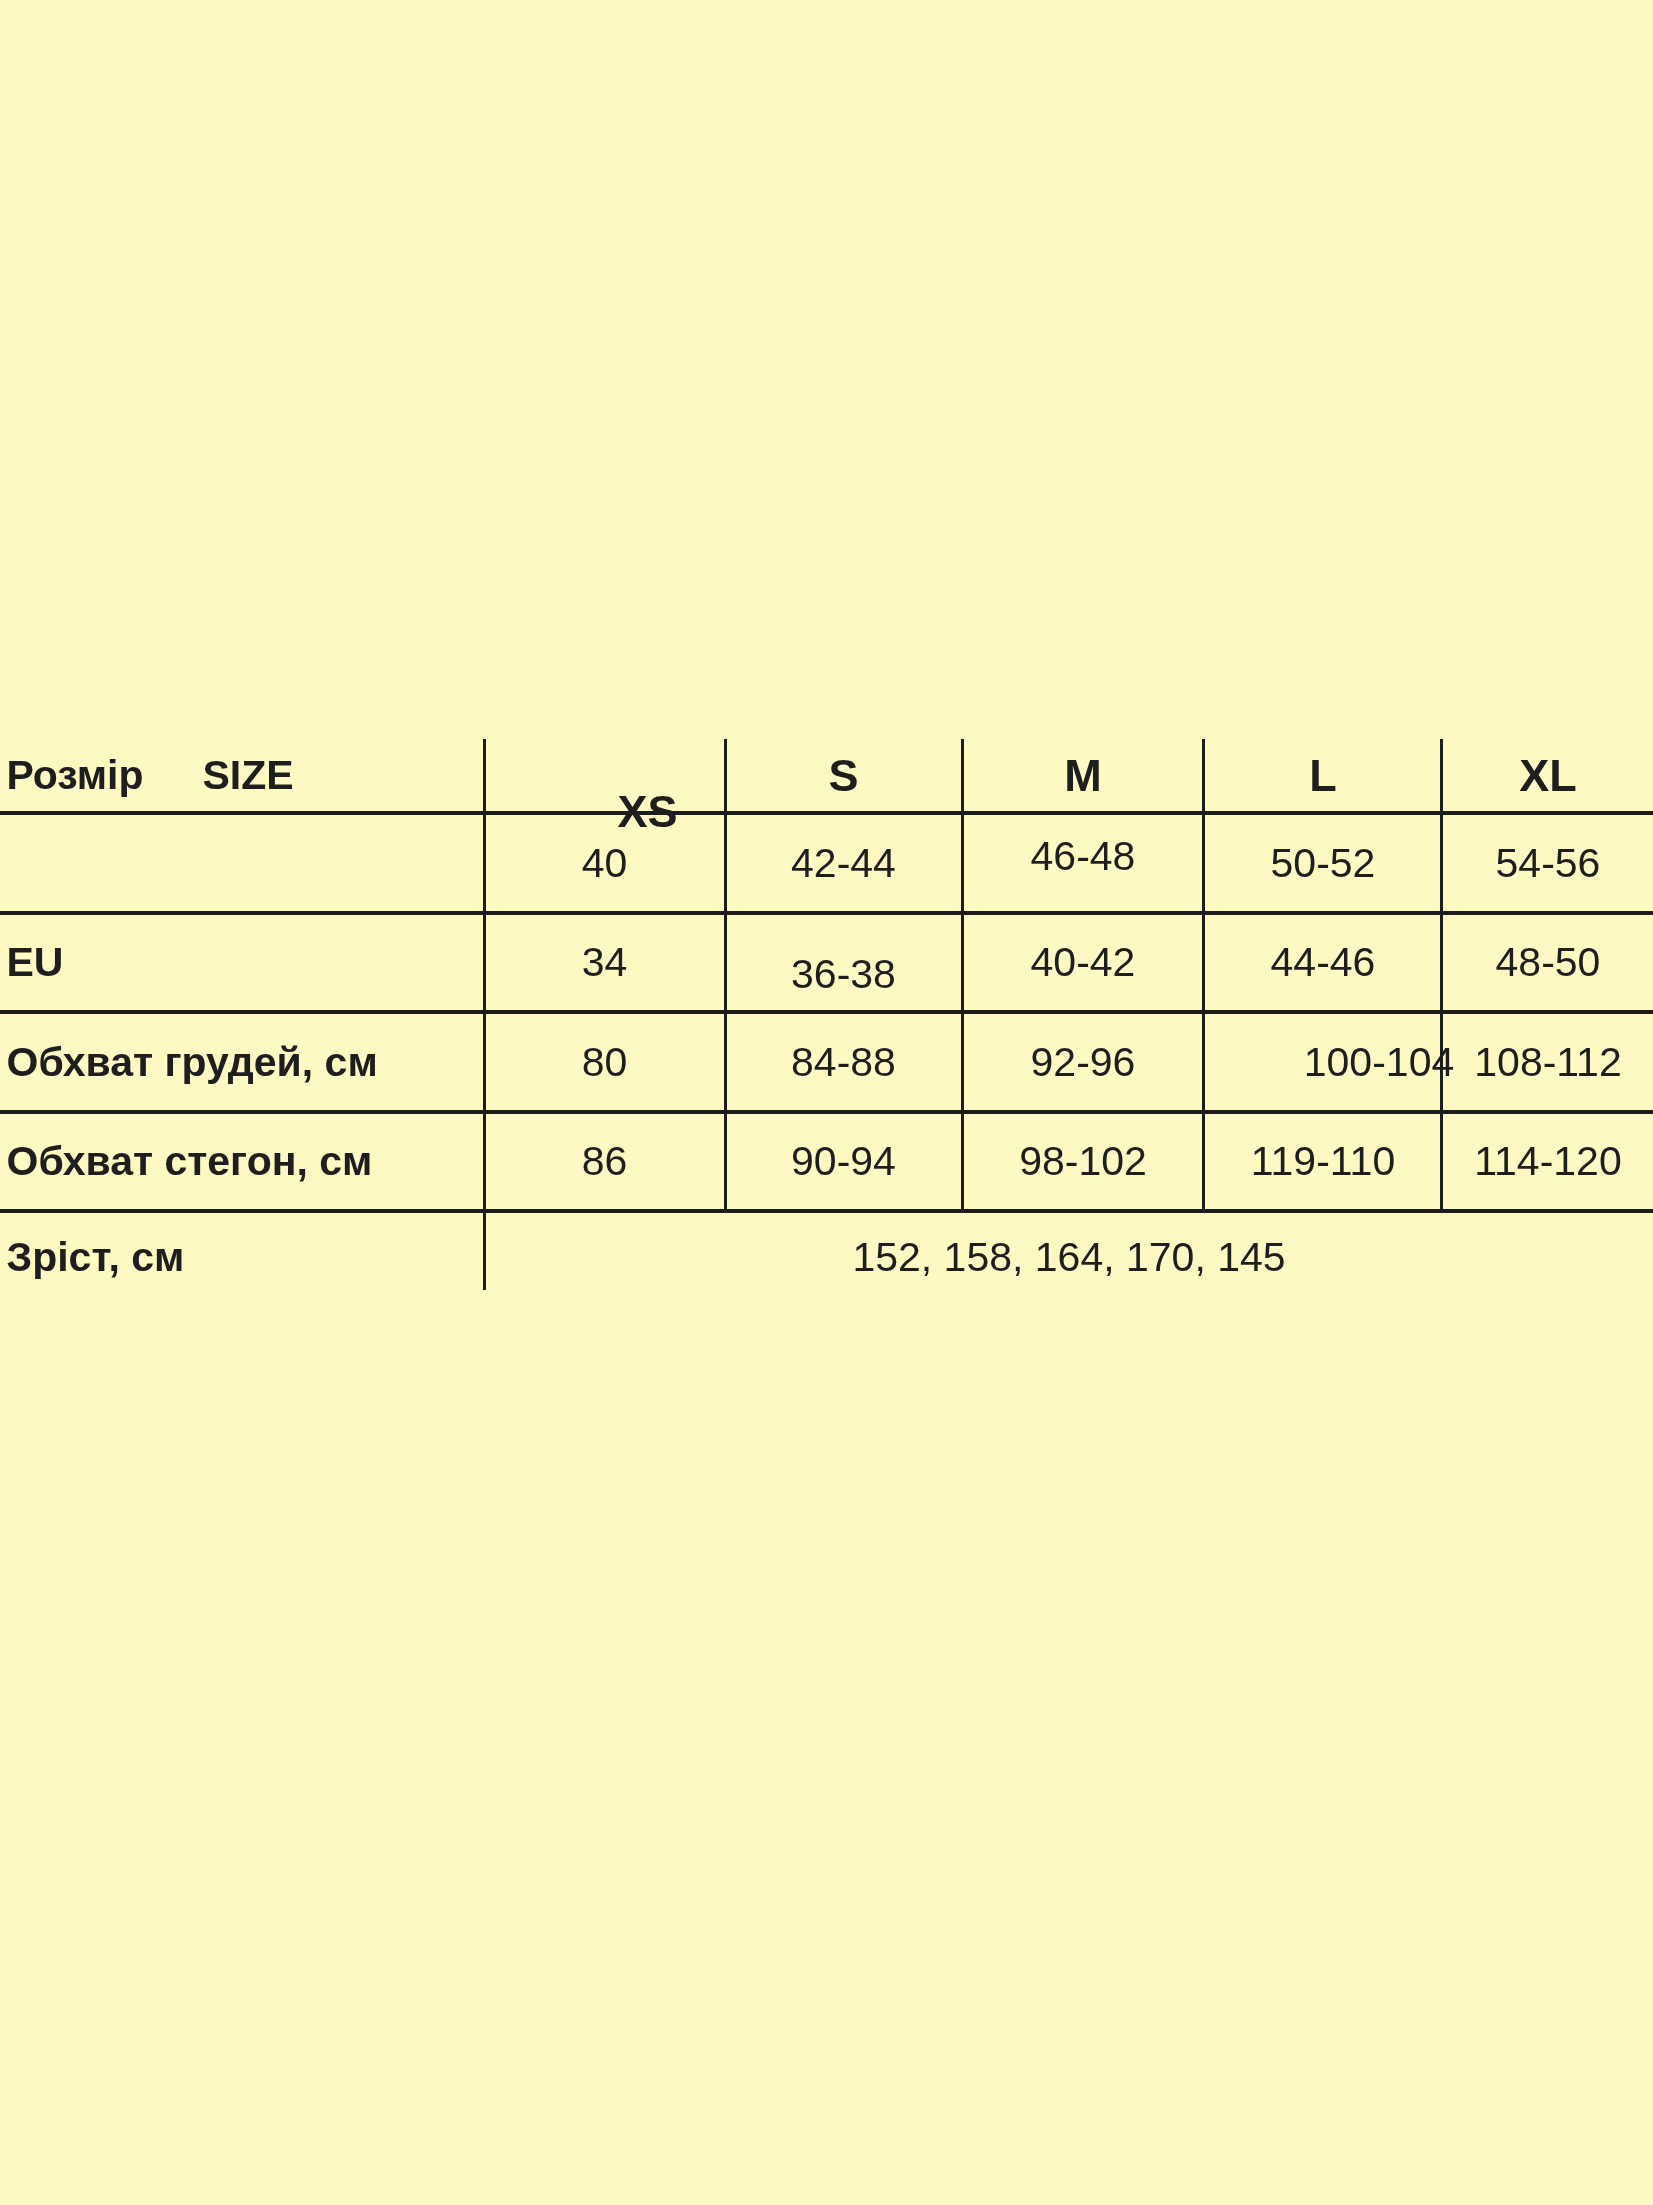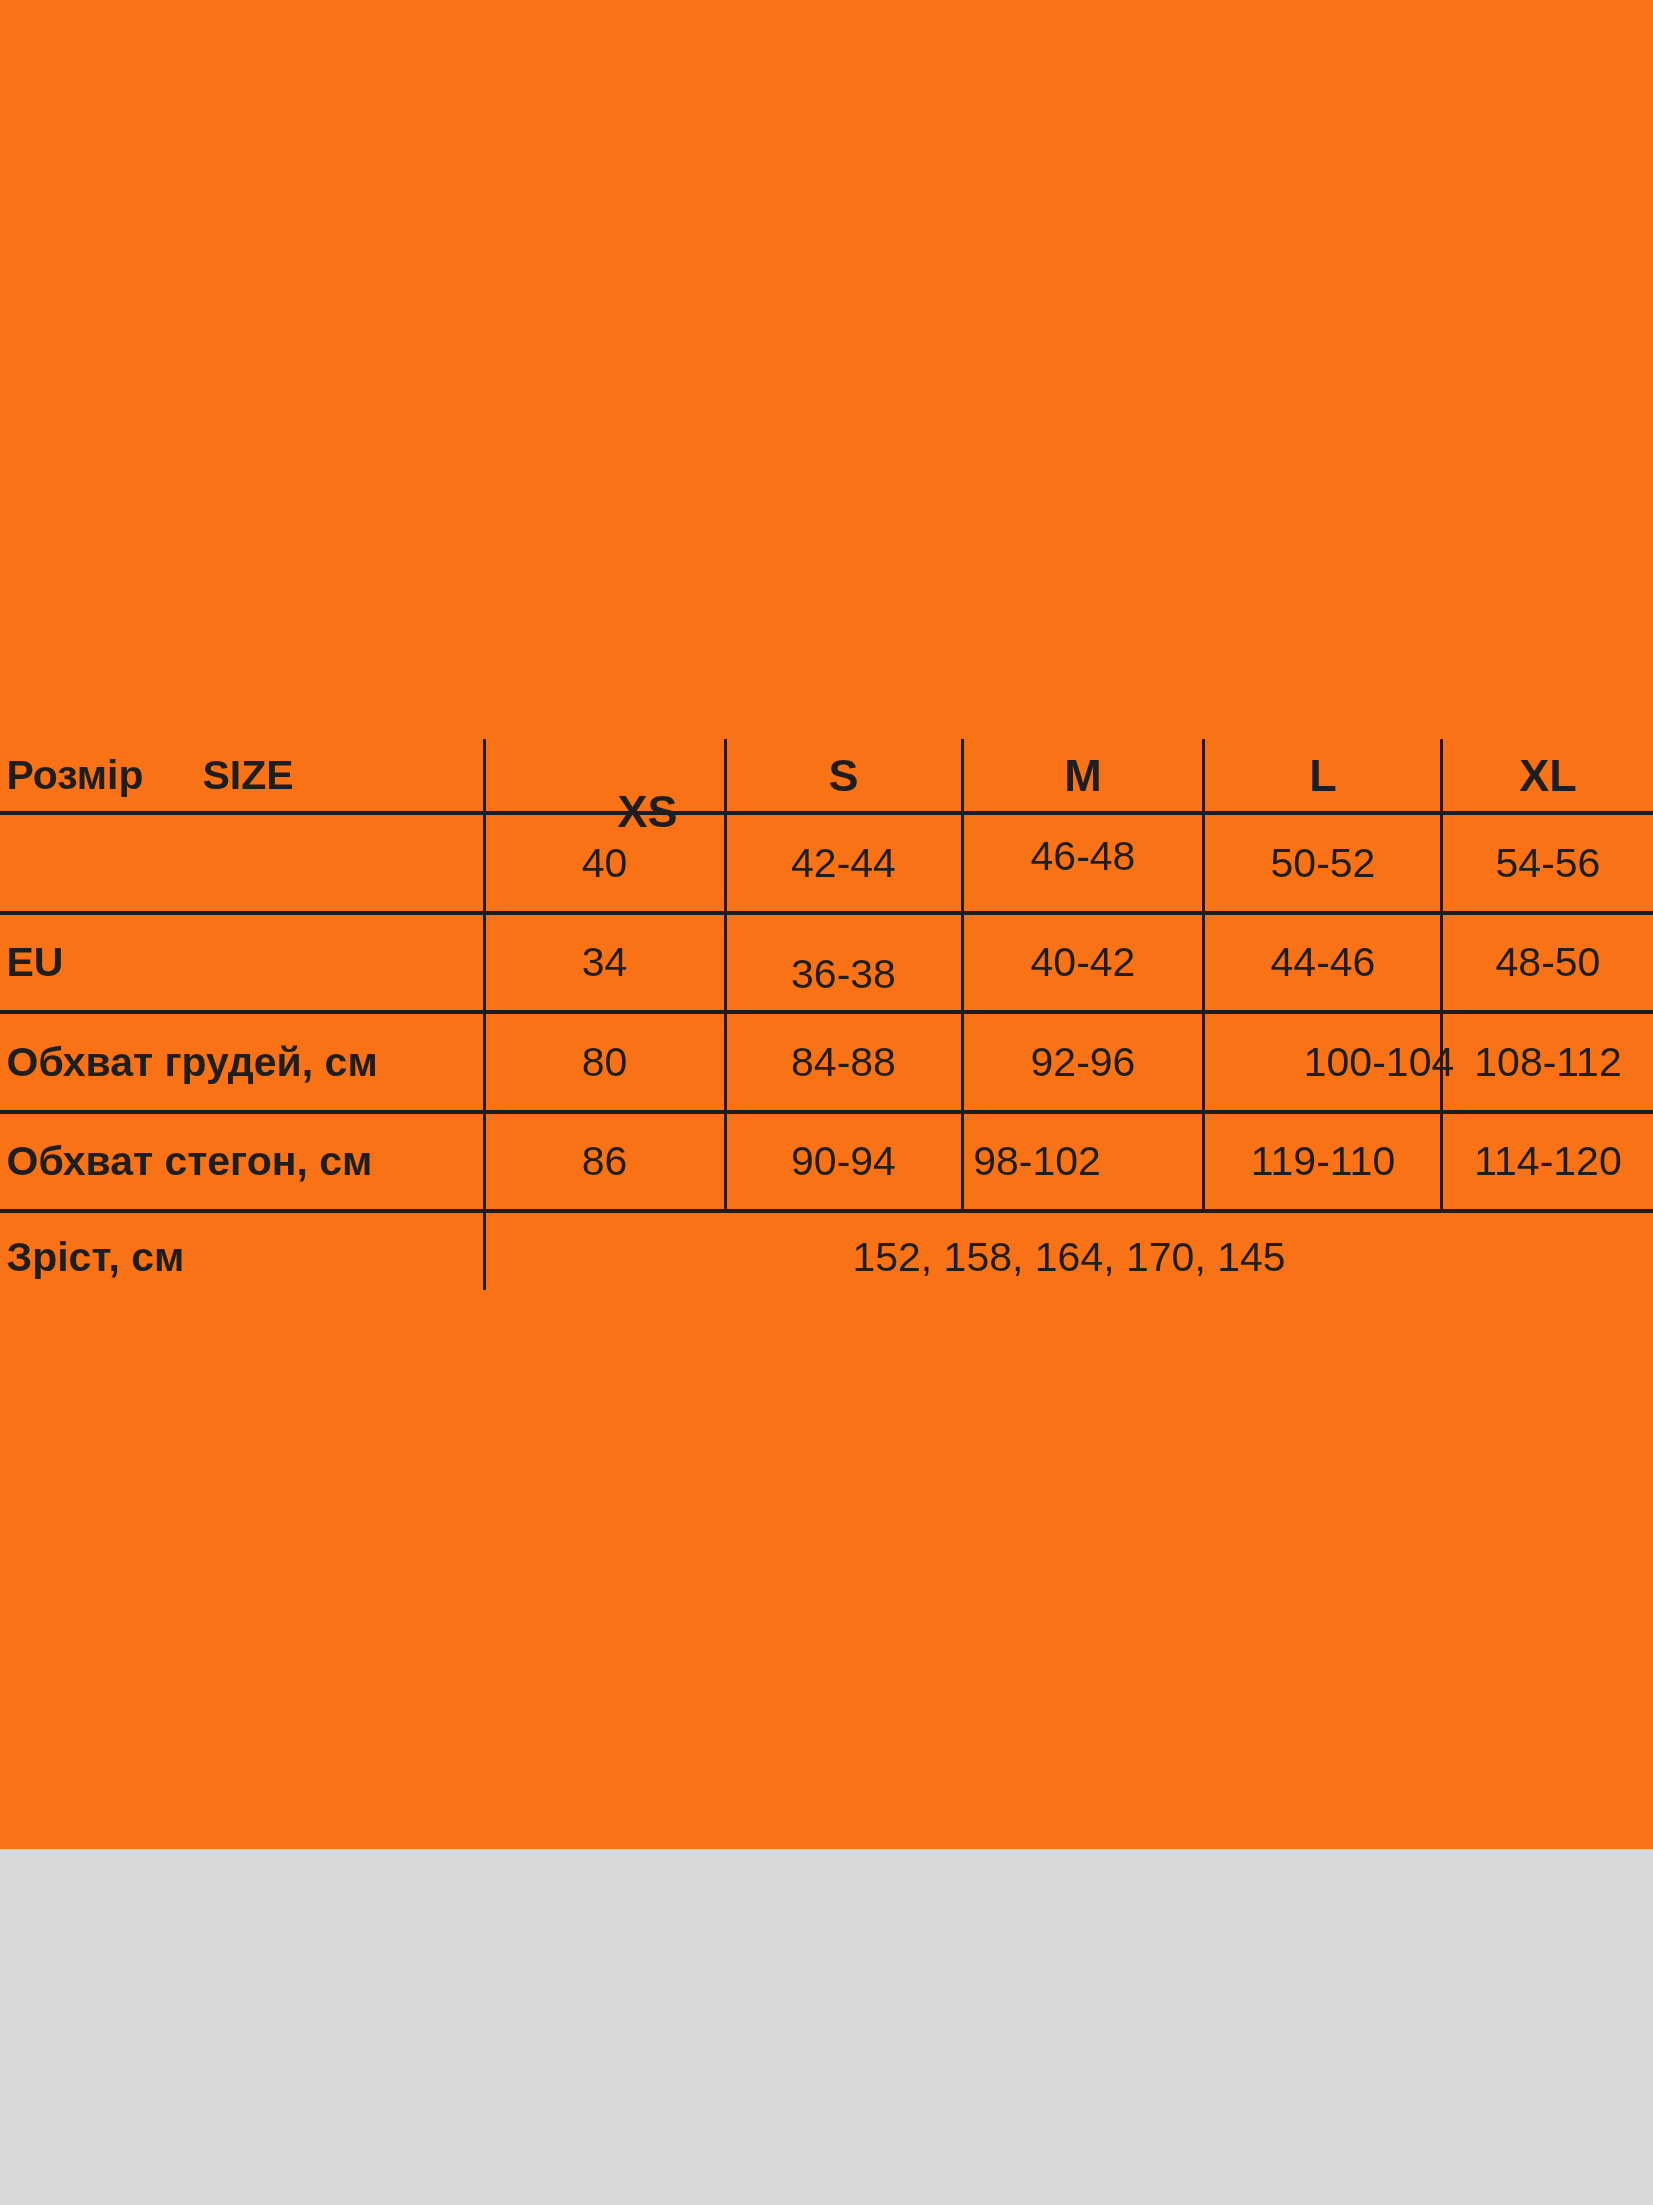--- a/index.html
+++ b/index.html
@@ -8,22 +8,22 @@
     width: 1654px;
     height: 2205px;
     background: #d8d8d8;
     font-family: "Liberation Sans", "DejaVu Sans", sans-serif;
     color: #1e1e1e;
     overflow: hidden;
   }
   .stage {
     position: relative;
     width: 1654px;
-    height: 1849px;
-    background: #f97316;
+    height: 2205px;
+    background: #fef9c3;
   }
   .hline {
     position: absolute;
     left: 0;
     width: 1654px;
     height: 4.1px;
     background: #1d1d1d;
   }
   .vline {
     position: absolute;
@@ -98,21 +98,21 @@
   <div class="cell label-cell" style="left: 0; top: 1012px; width: 484px; height: 100px;">Обхват грудей, см</div>
   <div class="cell value-cell" style="left: 484px;  top: 1012px; width: 241px; height: 100px;">80</div>
   <div class="cell value-cell" style="left: 725px;  top: 1012px; width: 237px; height: 100px;">84-88</div>
   <div class="cell value-cell" style="left: 962px; top: 1012px; width: 242px; height: 100px;">92-96</div>
   <div class="cell value-cell" style="left: 1260px; top: 1012px; width: 238px; height: 100px;">100-104</div>
   <div class="cell value-cell" style="left: 1442px; top: 1012px; width: 212px; height: 100px;">108-112</div>
 
   <div class="cell label-cell" style="left: 0; top: 1112px; width: 484px; height: 99px;">Обхват стегон, см</div>
   <div class="cell value-cell" style="left: 484px;  top: 1112px; width: 241px; height: 99px;">86</div>
   <div class="cell value-cell" style="left: 725px;  top: 1112px; width: 237px; height: 99px;">90-94</div>
-  <div class="cell value-cell" style="left: 916px; top: 1112px; width: 242px; height: 99px;">98-102</div>
+  <div class="cell value-cell" style="left: 962px; top: 1112px; width: 242px; height: 99px;">98-102</div>
   <div class="cell value-cell" style="left: 1204px; top: 1112px; width: 238px; height: 99px;">119-110</div>
   <div class="cell value-cell" style="left: 1442px; top: 1112px; width: 212px; height: 99px;">114-120</div>
 
   <div class="cell label-cell" style="left: 0; top: 1210px; width: 484px; height: 95px;">Зріст, см</div>
   <div class="cell value-cell" style="left: 484px; top: 1210px; width: 1170px; height: 95px;">152, 158, 164, 170, 145</div>
 
 </div>
 
 
 </body></html>

